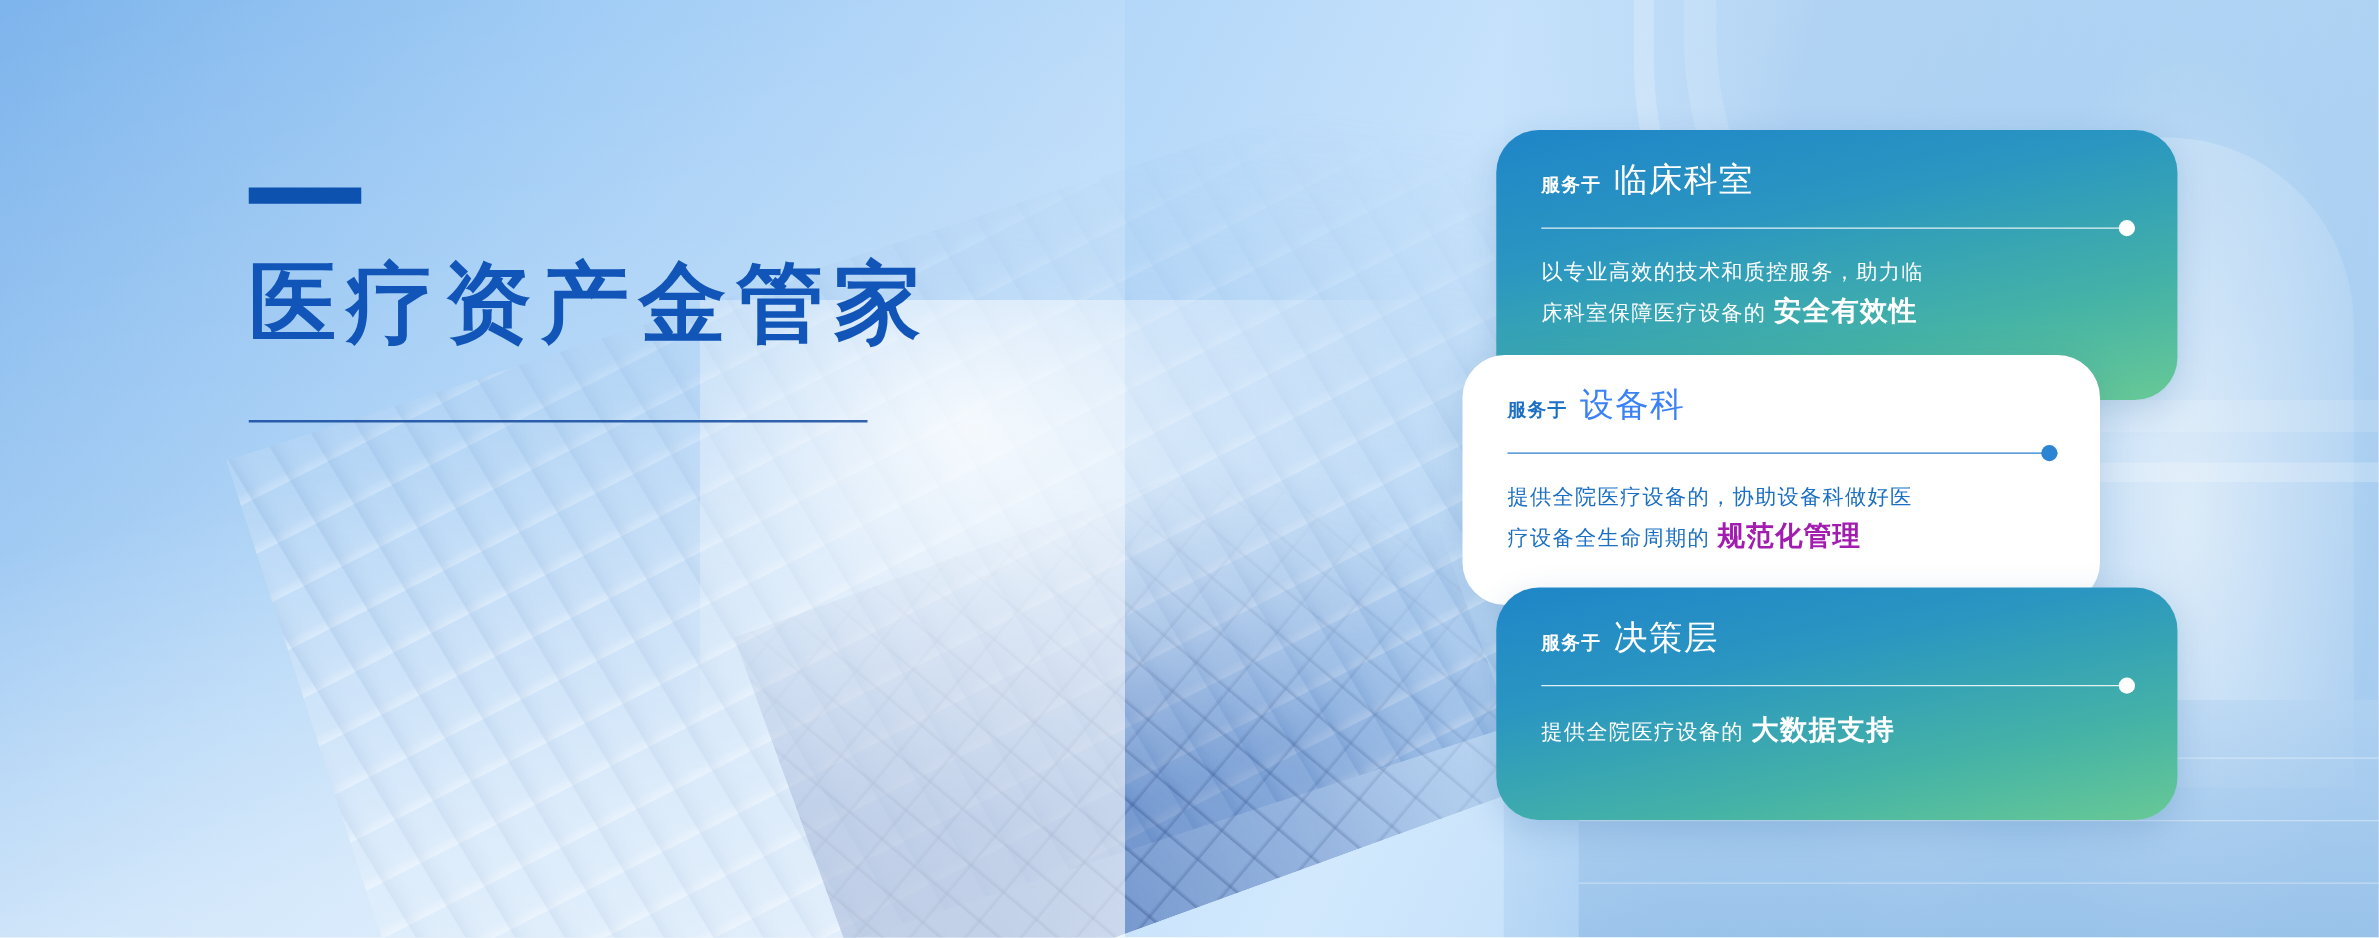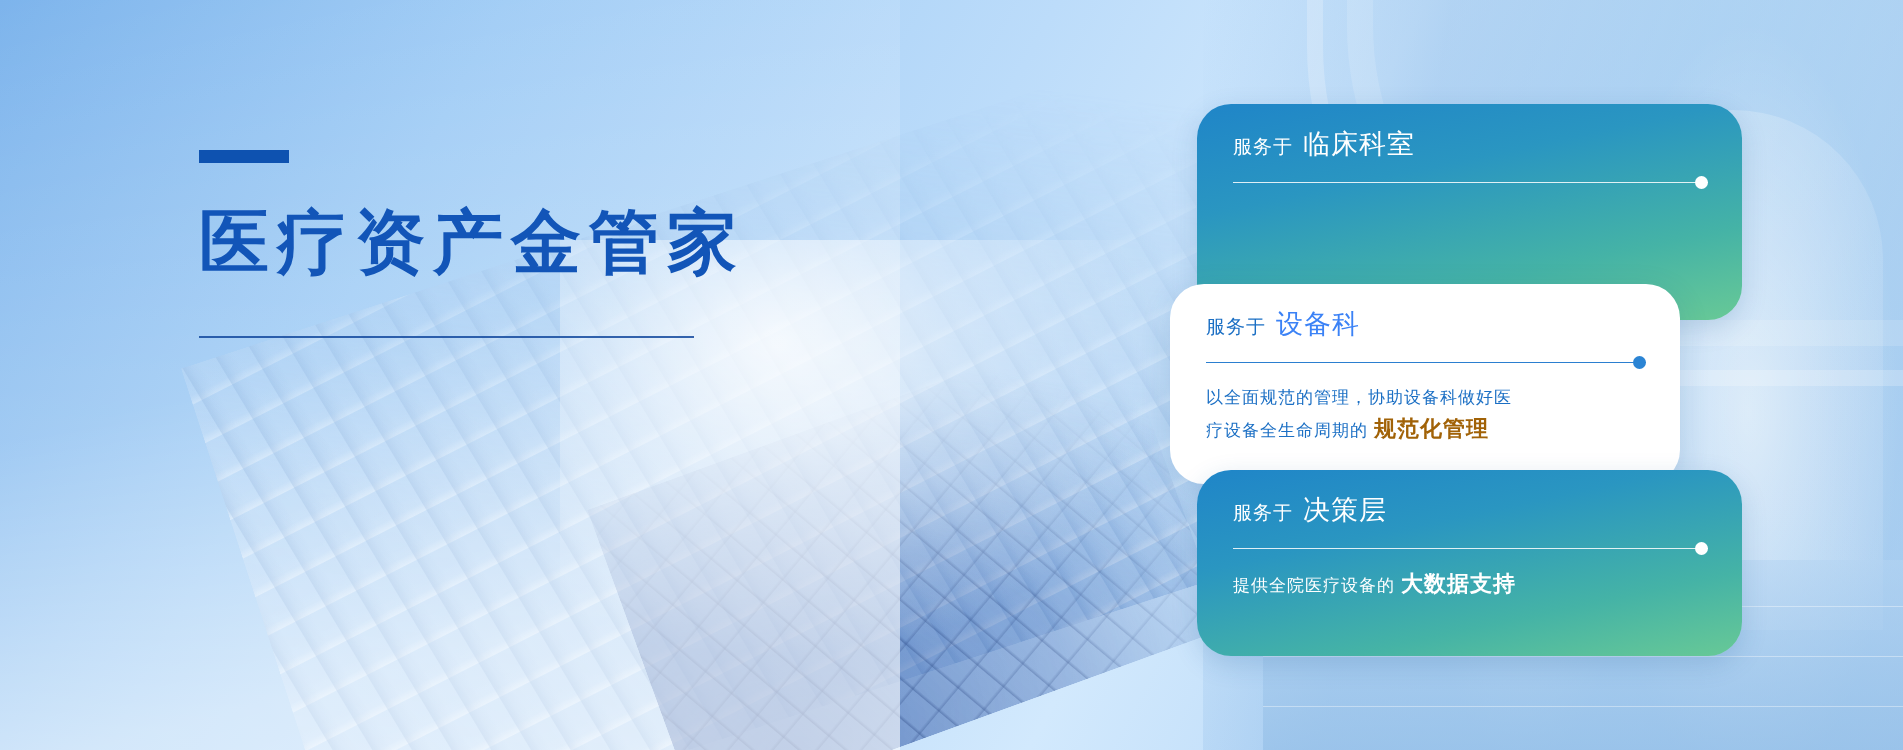--- a/index.html
+++ b/index.html
@@ -178,22 +178,22 @@
   .card-3 { left: 1197px; top: 470px;  width: 545px; height: 186px; }
 
   .card-inner { padding: 22px 34px 0 36px; }
   .card-head {
     display: flex;
     align-items: baseline;
     gap: 10px;
     white-space: nowrap;
   }
   .card-head .prefix {
-    font-size: 19px;
-    font-weight: 400;
+    font-size: 15px;
+    font-weight: 700;
     letter-spacing: 1px;
   }
   .card-head .subject {
     font-size: 27px;
     font-weight: 400;
     letter-spacing: 1px;
   }
   .card-rule {
     position: relative;
     margin: 14px 0 0 0;
@@ -231,21 +231,21 @@
   .card--grad .card-rule .line { background: rgba(255,255,255,0.85); }
   .card--grad .card-rule .dot  { background: #ffffff; }
 
   
   .card--white .card-head .prefix,
   .card--white .card-head .subject,
   .card--white .card-body { color: #1b6fc4; }
   .card--white .card-head .subject { color: #3b82f6; }
   .card--white .card-rule .line { background: #2b7fd0; }
   .card--white .card-rule .dot  { background: #2b84d4; }
-  .card--white .card-body .strong { color: #a16207; }
+  .card--white .card-body .strong { color: #a21caf; }
 </style>
 </head>
 <body>
 
 <div id="banner">
 
   <div class="bg-layer">
     <div class="bg-corridor"></div>
     <div class="bg-corridor-arc"></div>
     <div class="bg-corridor-arc2"></div>
@@ -276,35 +276,41 @@
     <div class="card card--grad card-1">
       <div class="card-inner">
         <div class="card-head">
           <span class="prefix">服务于</span>
           <span class="subject">临床科室</span>
         </div>
         <div class="card-rule">
           <span class="line"></span>
           <span class="dot"></span>
         </div>
+        <div class="card-body">
+          <div>以专业高效的技术和质控服务，助力临</div>
+          <div>
+            <span>床科室保障医疗设备的</span><span class="strong">安全有效性</span>
+          </div>
+        </div>
       </div>
     </div>
 
     <div class="card card--white card-2">
       <div class="card-inner">
         <div class="card-head">
           <span class="prefix">服务于</span>
           <span class="subject">设备科</span>
         </div>
         <div class="card-rule">
           <span class="line"></span>
           <span class="dot"></span>
         </div>
         <div class="card-body">
-          <div>以全面规范的管理，协助设备科做好医</div>
+          <div>提供全院医疗设备的，协助设备科做好医</div>
           <div>
             <span>疗设备全生命周期的</span><span class="strong">规范化管理</span>
           </div>
         </div>
       </div>
     </div>
 
     <div class="card card--grad card-3">
       <div class="card-inner">
         <div class="card-head">

